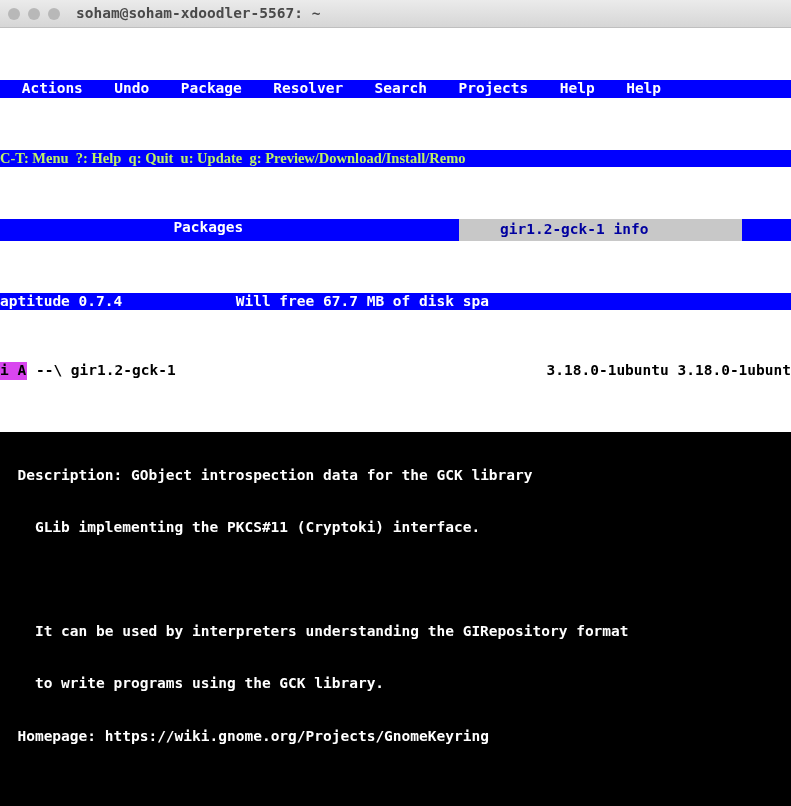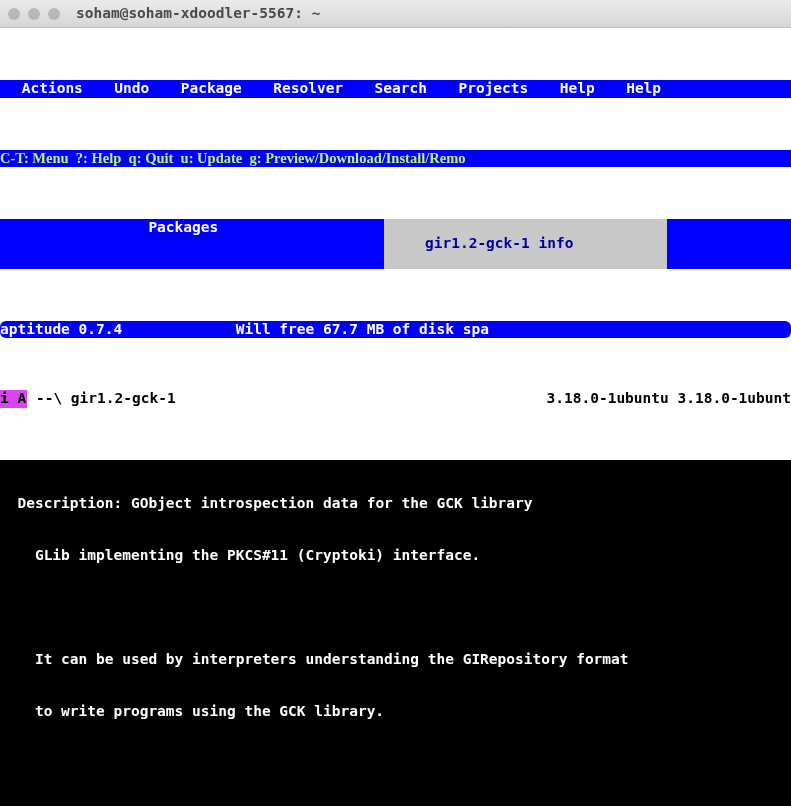--- a/index.html
+++ b/index.html
@@ -51,31 +51,31 @@
   .hintbar {
     background: #0000ff;
     color: #bef264;
     padding: 0 0 0 0;
     font-family: Liberation Serif, serif;
   }
   .splitline {
     display: flex;
     background: #0000ff;
     color: #ffffff;
+    gap: 25px;
   }
   .splitline .center { flex: 0 0 auto; }
   .splitline .right-info {
     background: #c8c8c8;
     color: #0000a0;
-    padding: 16px 6px;
+    padding: 2px 6px;
   }
   .statusbar {
     background: #0000ff;
     color: #ffffff;
-    border-radius: 6px;
   }
   .pkgrow {
     background: #ffffff;
     color: #000000;
     display: flex;
   }
   .pkgrow .state { background: #d946ef; color: #000; padding: 0 1px 0 0; }
   .body {
     background: #000000;
     color: #ffffff;
@@ -131,20 +131,21 @@
     <span> </span>
     <span>3.18.0-1ubunt</span>
   </div>
 
   <div class="body">
     <div class="line indent1"><span class="label">Description:</span><span> GObject introspection data for the GCK library</span></div>
     <div class="line indent15">GLib implementing the PKCS#11 (Cryptoki) interface.</div>
     <div class="line indent15">&nbsp;</div>
     <div class="line indent15">It can be used by interpreters understanding the GIRepository format</div>
     <div class="line indent15">to write programs using the GCK library.</div>
+    <div class="line indent1"><span class="label">Homepage:</span><span> https://wiki.gnome.org/Projects/GnomeKeyring</span></div>
     
     
     
     
     
     
     
     
     
     

